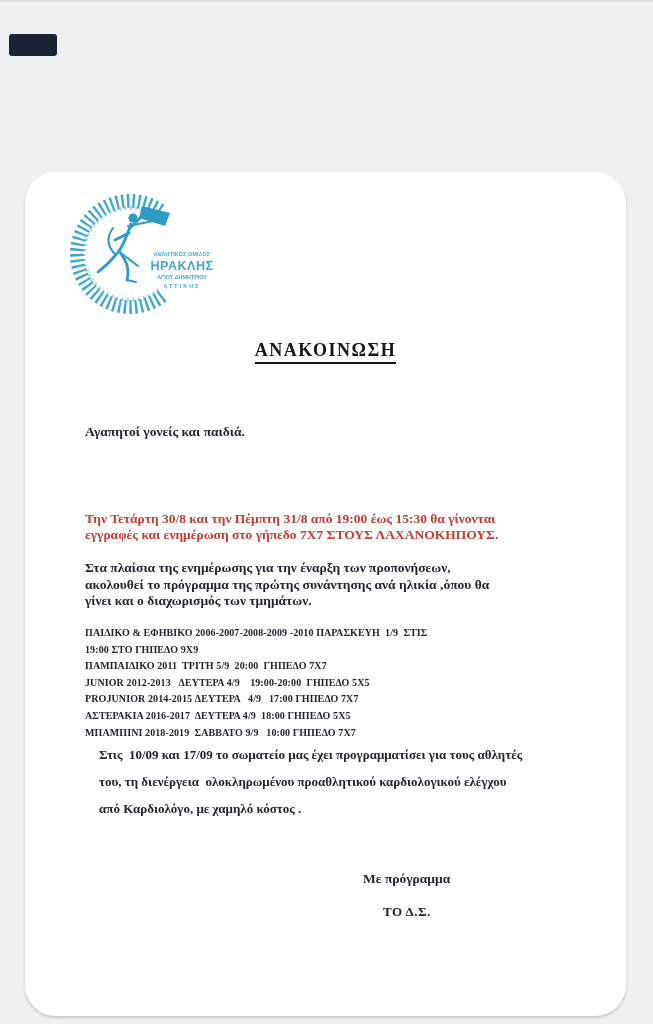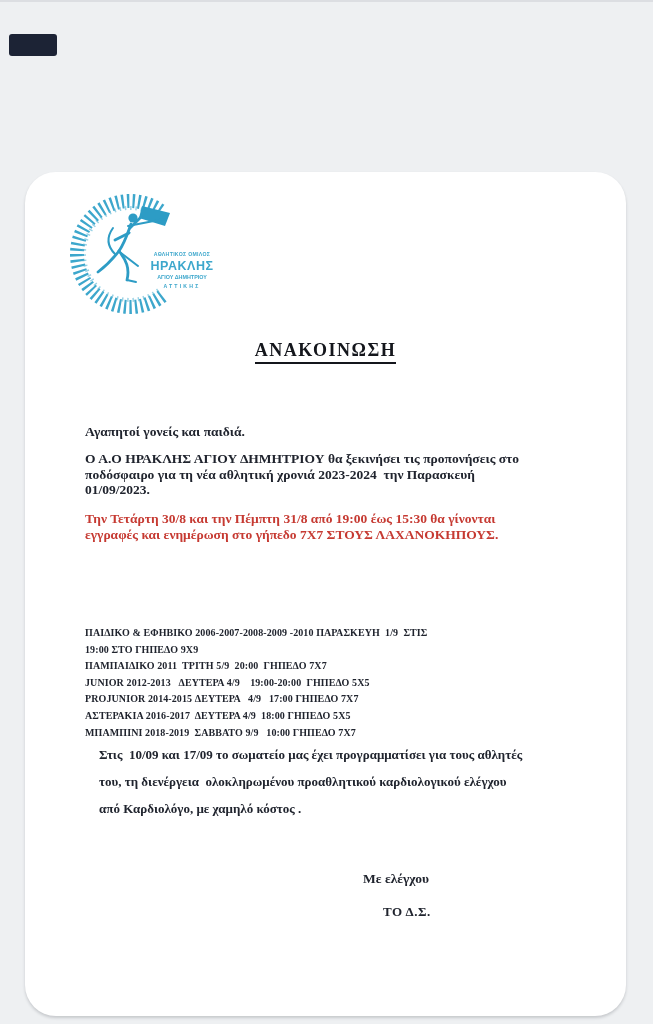--- a/index.html
+++ b/index.html
@@ -93,37 +93,37 @@
     <text x="112" y="89" font-size="5.4" font-weight="700" text-anchor="middle">ΑΓΙΟΥ ΔΗΜΗΤΡΙΟΥ</text>
     <text x="112" y="98" font-size="5.2" font-weight="700" letter-spacing="2.2" text-anchor="middle">ΑΤΤΙΚΗΣ</text>
   </svg>
 
   <div class="doc-title-wrap">
     <span class="doc-title">ΑΝΑΚΟΙΝΩΣΗ</span>
   </div>
 
   <div class="tb greeting">Αγαπητοί γονείς και παιδιά.</div>
 
-  <div class="tb intro">Ο Α.Ο ΗΡΑΚΛΗΣ ΑΓΙΟΥ ΔΗΜΗΤΡΙΟΥ θα ξεκινήσει τις προπονήσεις στο
-ποδόσφαιρο για τη νέα αθλητική χρονιά 2023-2024  την Παρασκευή
-01/09/2023.</div>
 
   <div class="tb red-notice">Την Τετάρτη 30/8 και την Πέμπτη 31/8 από 19:00 έως 15:30 θα γίνονται
 εγγραφές και ενημέρωση στο γήπεδο 7Χ7 ΣΤΟΥΣ ΛΑΧΑΝΟΚΗΠΟΥΣ.</div>
 
+  <div class="tb program-intro">Στα πλαίσια της ενημέρωσης για την έναρξη των προπονήσεων,
+ακολουθεί το πρόγραμμα της πρώτης συνάντησης ανά ηλικία ,όπου θα
+γίνει και ο διαχωρισμός των τμημάτων.</div>
 
   <div class="tb schedule">ΠΑΙΔΙΚΟ &amp; ΕΦΗΒΙΚΟ 2006-2007-2008-2009 -2010 ΠΑΡΑΣΚΕΥΗ  1/9  ΣΤΙΣ
 19:00 ΣΤΟ ΓΗΠΕΔΟ 9Χ9
 ΠΑΜΠΑΙΔΙΚΟ 2011  ΤΡΙΤΗ 5/9  20:00  ΓΗΠΕΔΟ 7Χ7
 JUNIOR 2012-2013   ΔΕΥΤΕΡΑ 4/9    19:00-20:00  ΓΗΠΕΔΟ 5Χ5
 PROJUNIOR 2014-2015 ΔΕΥΤΕΡΑ   4/9   17:00 ΓΗΠΕΔΟ 7Χ7
 ΑΣΤΕΡΑΚΙΑ 2016-2017  ΔΕΥΤΕΡΑ 4/9  18:00 ΓΗΠΕΔΟ 5Χ5
 ΜΠΑΜΠΙΝΙ 2018-2019  ΣΑΒΒΑΤΟ 9/9   10:00 ΓΗΠΕΔΟ 7Χ7</div>
 
   <div class="tb cardio">Στις  10/09 και 17/09 το σωματείο μας έχει προγραμματίσει για τους αθλητές
 του, τη διενέργεια  ολοκληρωμένου προαθλητικού καρδιολογικού ελέγχου
 από Καρδιολόγο, με χαμηλό κόστος .</div>
 
-  <div class="closing">Με ελέγχου</div>
+  <div class="closing">Με πρόγραμμα</div>
 
   <div class="signature">ΤΟ  Δ.Σ.</div>
 
 </div>
 
 </body></html>

